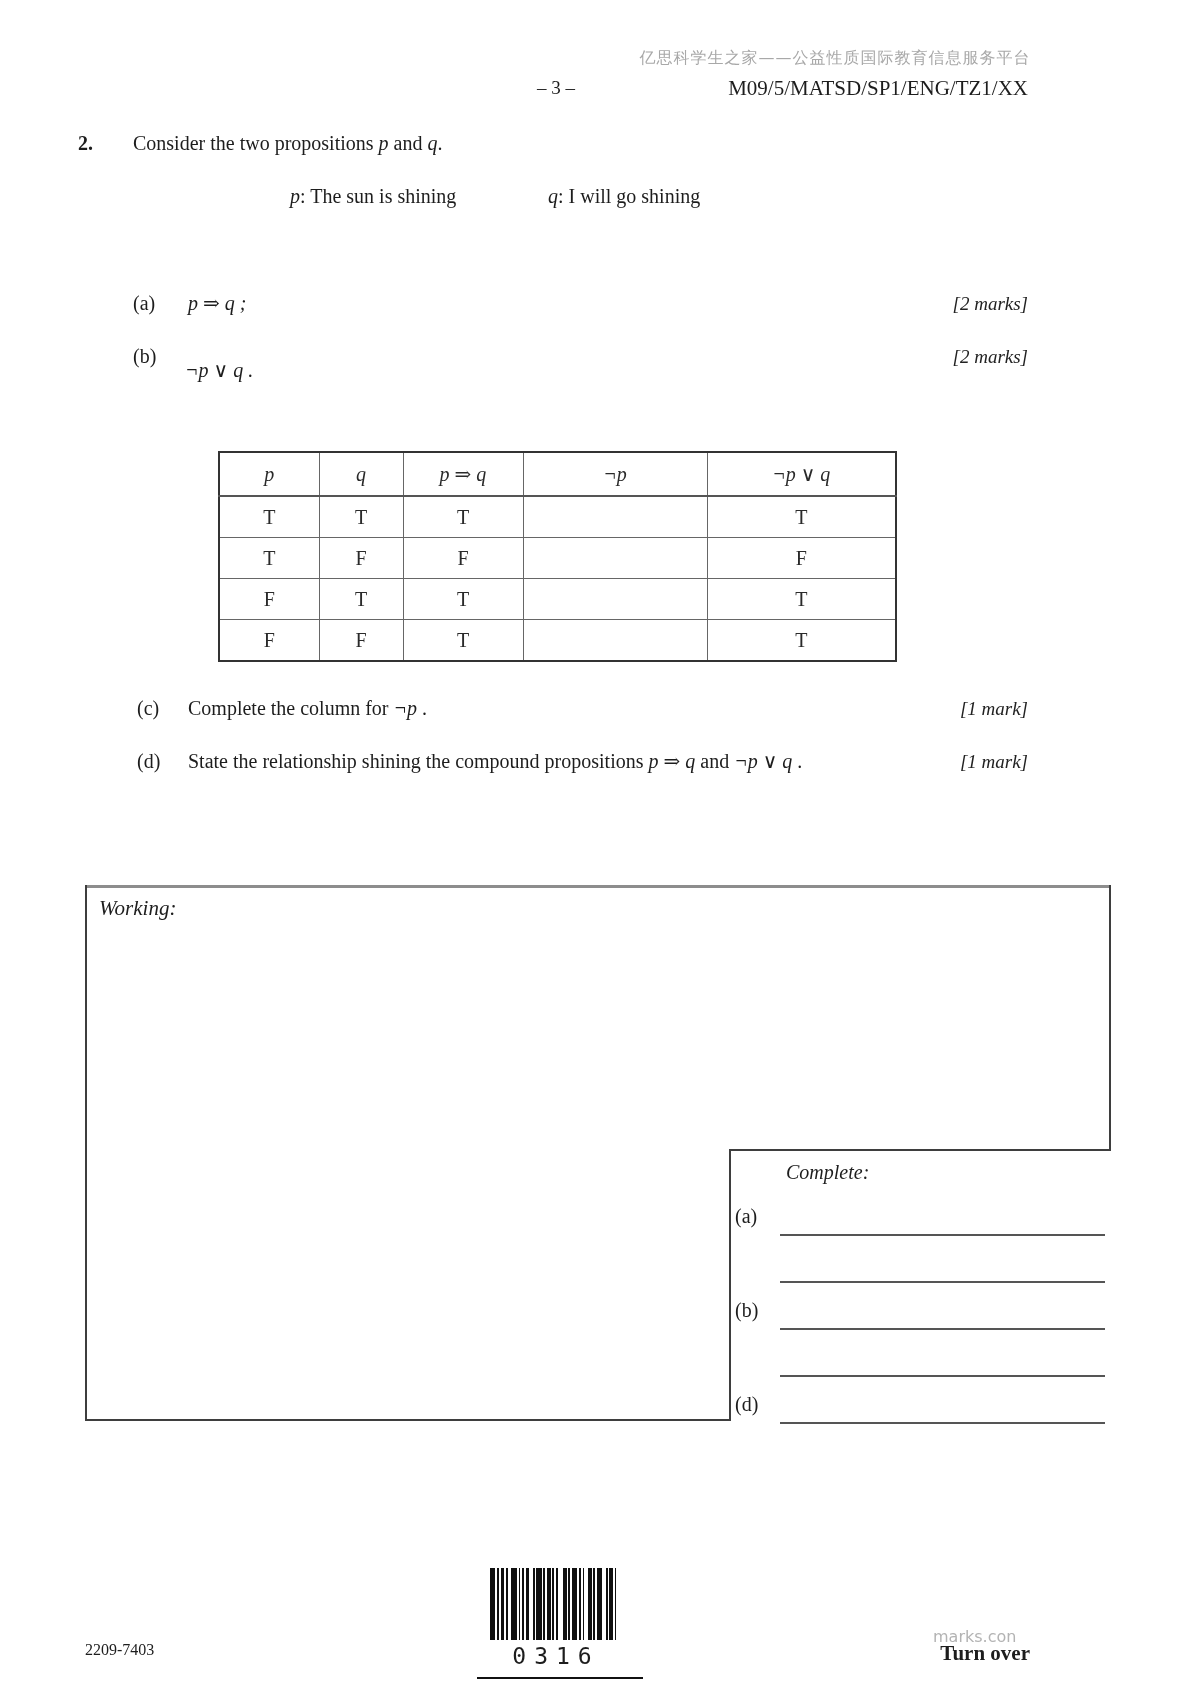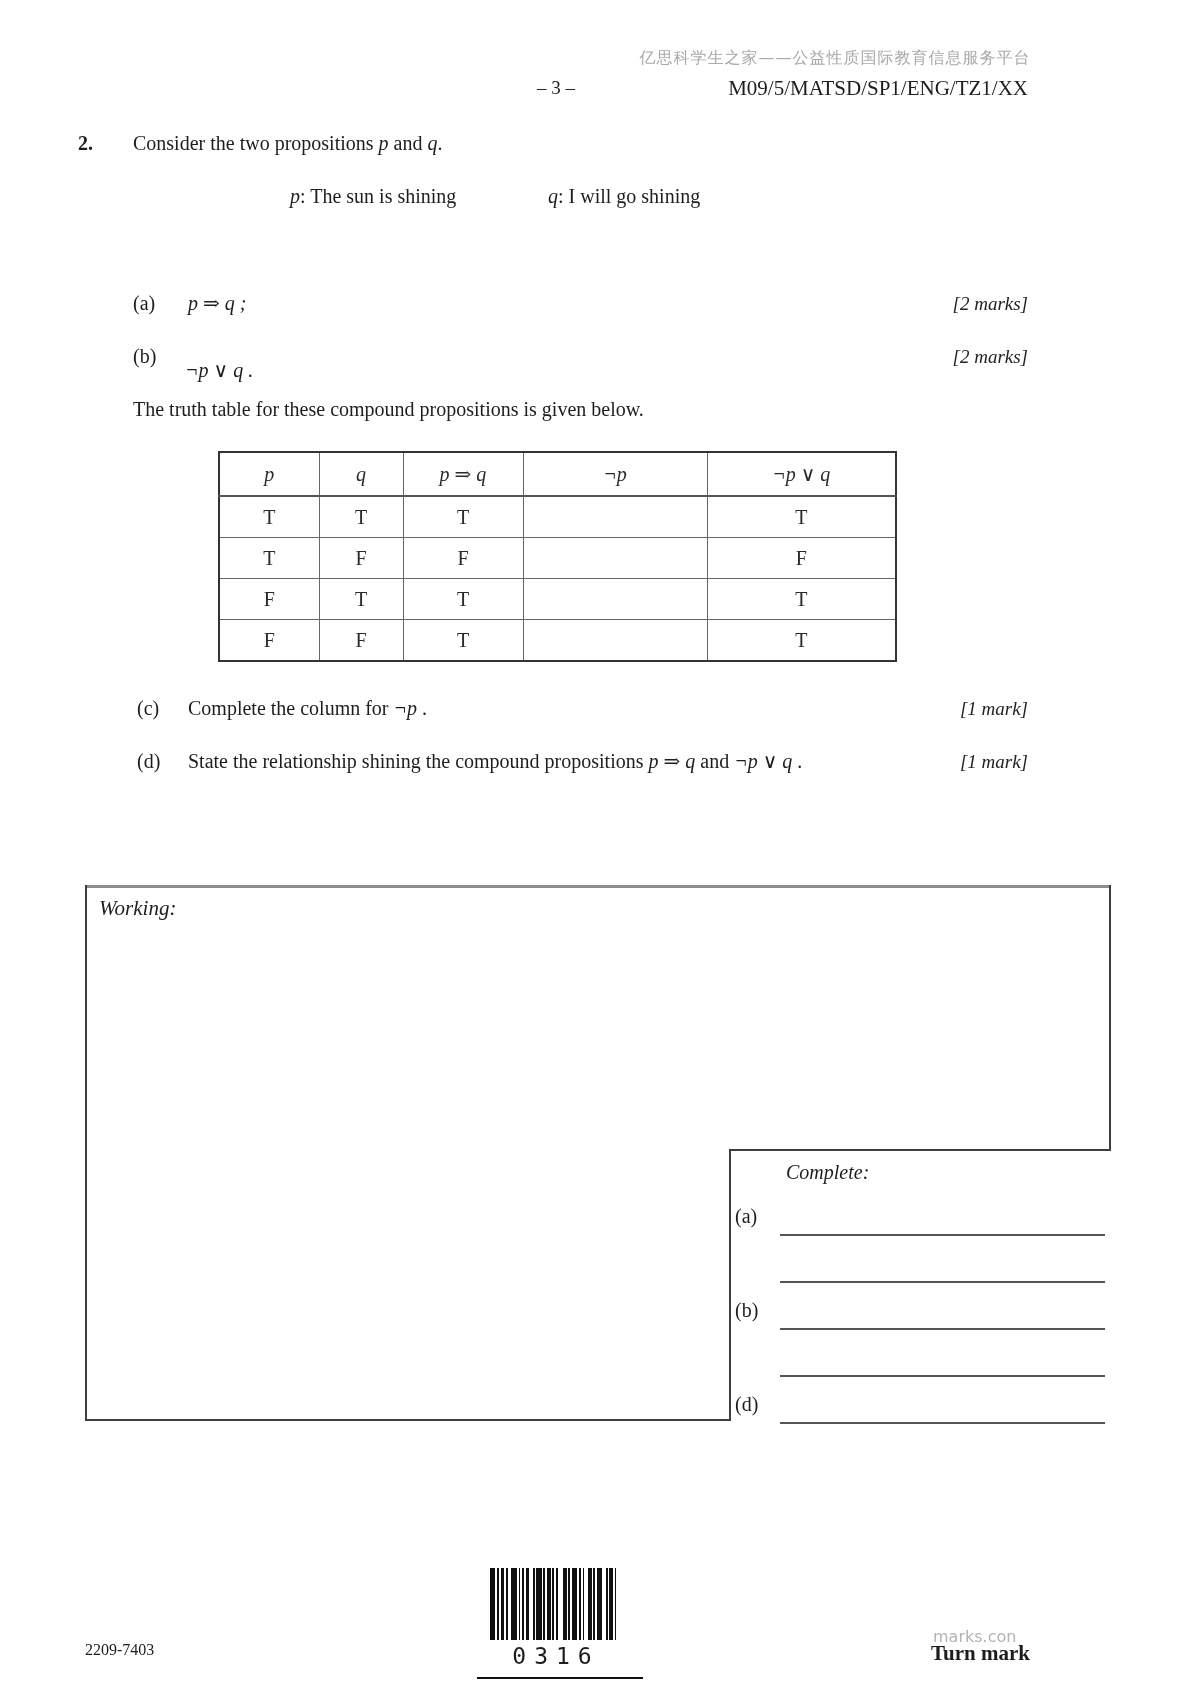--- a/index.html
+++ b/index.html
@@ -57,21 +57,20 @@
 
 
   <div class="abs" style="left:133px; top:291px;">(a)</div>
   <div class="abs expr" style="left:188px; top:291px;">p ⇒ q ;</div>
   <div class="abs marks" style="left:880px; top:292px; width:148px;">[2 marks]</div>
 
   <div class="abs" style="left:133px; top:344px;">(b)</div>
   <div class="abs expr" style="left:185px; top:344px;margin-top:14px;">¬p ∨ q .</div>
   <div class="abs marks" style="left:880px; top:345px; width:148px;">[2 marks]</div>
 
-  <div class="abs" style="left:133px; top:397px;">The truth table for these compound propositions is given below.</div>
 
   <table class="truth abs" style="left:218px; top:451px; width:677px;">
     <colgroup>
       <col style="width:100px">
         <col style="width:84px">
         <col style="width:120px">
         <col style="width:184px">
         <col style="width:189px">
     </colgroup>
     <thead>
@@ -198,15 +197,15 @@
       <div class="gap" style="flex-grow: 1;"></div>
       <div class="bar" style="flex-grow: 2;"></div>
       <div class="gap" style="flex-grow: 1;"></div>
       <div class="bar" style="flex-grow: 1;"></div>
       <div class="gap" style="flex-grow: 3;"></div>
     </div>
   <div class="abs mono" style="left:478px; top:1642px; width:156px; text-align:center; font-size:23px; letter-spacing:8px;">0316</div>
   <div class="abs" style="left:477px; top:1677px; width:166px; height:2px; background:#111;"></div>
 
   <div class="abs cn" style="left:893px; top:1627px; font-size:16px; color:#b3b3b3; letter-spacing:0;">marks.con</div>
-  <div class="abs bold" style="left:880px; top:1640px; width:150px; text-align:right; font-size:21px;">Turn mark</div>
+  <div class="abs bold" style="left:880px; top:1640px; width:150px; text-align:right; font-size:21px;">Turn over</div>
 
 </div>
 
 </body></html>

